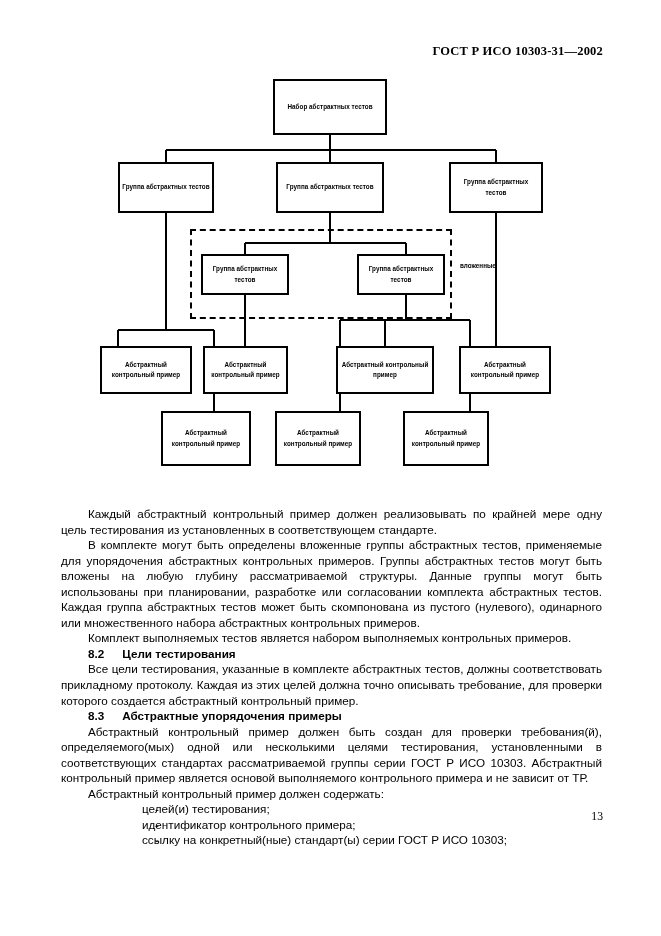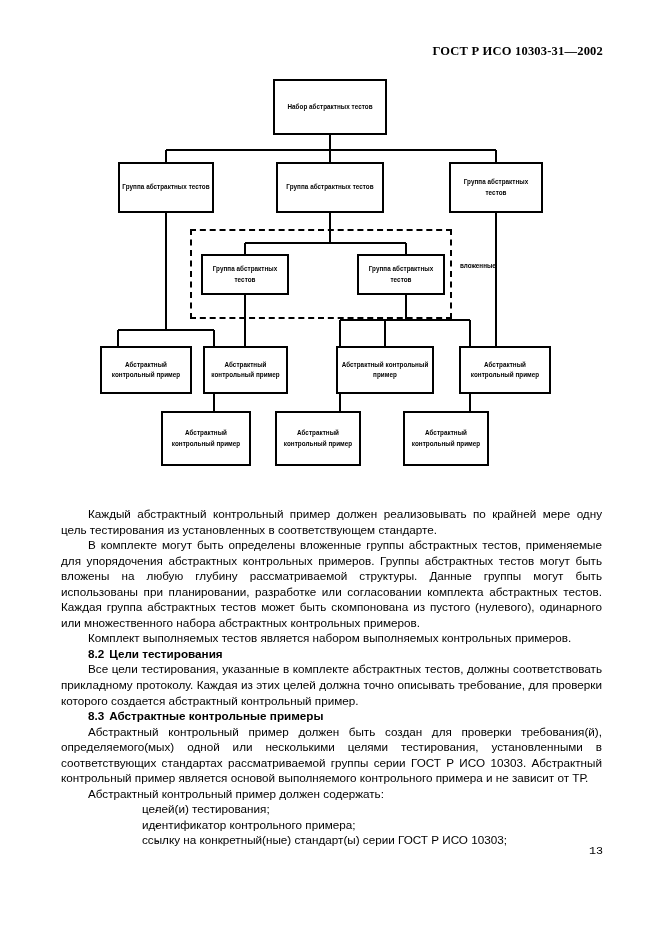--- a/index.html
+++ b/index.html
@@ -94,33 +94,33 @@
   }
   .body-text p {
     margin: 0;
     text-indent: 27px;
   }
   .heading {
     margin: 0;
     text-indent: 27px;
     font-weight: bold;
   }
-  .heading .num { margin-right: 5px; }
+  .heading .num { margin-right: 18px; }
   .list-item {
     margin: 0;
     text-indent: 0;
     padding-left: 40px;
   }
   .list-item .dash { display: inline-block; width: 14px; }
 
   .page-number {
     position: absolute;
     right: 58px;
-    top: 844px;
-    font-family: Liberation Mono, monospace;
+    top: 810px;
+    font-family: Liberation Serif, serif;
     font-size: 11.7px;
   }
 </style>
 </head>
 <body>
 
 <div class="page-header">ГОСТ Р ИСО 10303-31—2002</div>
 
 <div class="figure">
 
@@ -215,21 +215,21 @@
   <p>Каждый абстрактный контрольный пример должен реализовывать по крайней мере одну цель тестирования из установленных в соответствующем стандарте.</p>
   <p>В комплекте могут быть определены вложенные группы абстрактных тестов, применяемые для упорядочения абстрактных контрольных примеров. Группы абстрактных тестов могут быть вложены на любую глубину рассматриваемой структуры. Данные группы могут быть использованы при планировании, разработке или согласовании комплекта абстрактных тестов. Каждая группа абстрактных тестов может быть скомпонована из пустого (нулевого), одинарного или множественного набора абстрактных контрольных примеров.</p>
   <p>Комплект выполняемых тестов является набором выполняемых контрольных примеров.</p>
 
   <p class="heading">
     <span class="num">8.2</span><span>Цели тестирования</span>
   </p>
   <p>Все цели тестирования, указанные в комплекте абстрактных тестов, должны соответствовать прикладному протоколу. Каждая из этих целей должна точно описывать требование, для проверки которого создается абстрактный контрольный пример.</p>
 
   <p class="heading">
-    <span class="num">8.3</span><span>Абстрактные контрольные примеры</span>
+    <span class="num">8.3</span><span>Абстрактные упорядочения примеры</span>
   </p>
   <p>Абстрактный контрольный пример должен быть создан для проверки требования(й), определяемого(мых) одной или несколькими целями тестирования, установленными в соответствующих стандартах рассматриваемой группы серии ГОСТ Р ИСО 10303. Абстрактный контрольный пример является основой выполняемого контрольного примера и не зависит от ТР.</p>
   <p>Абстрактный контрольный пример должен содержать:</p>
 
   <p class="list-item">
     <span class="dash">-</span><span>целей(и) тестирования;</span>
   </p>
   <p class="list-item">
     <span class="dash">-</span><span>идентификатор контрольного примера;</span>
   </p>

